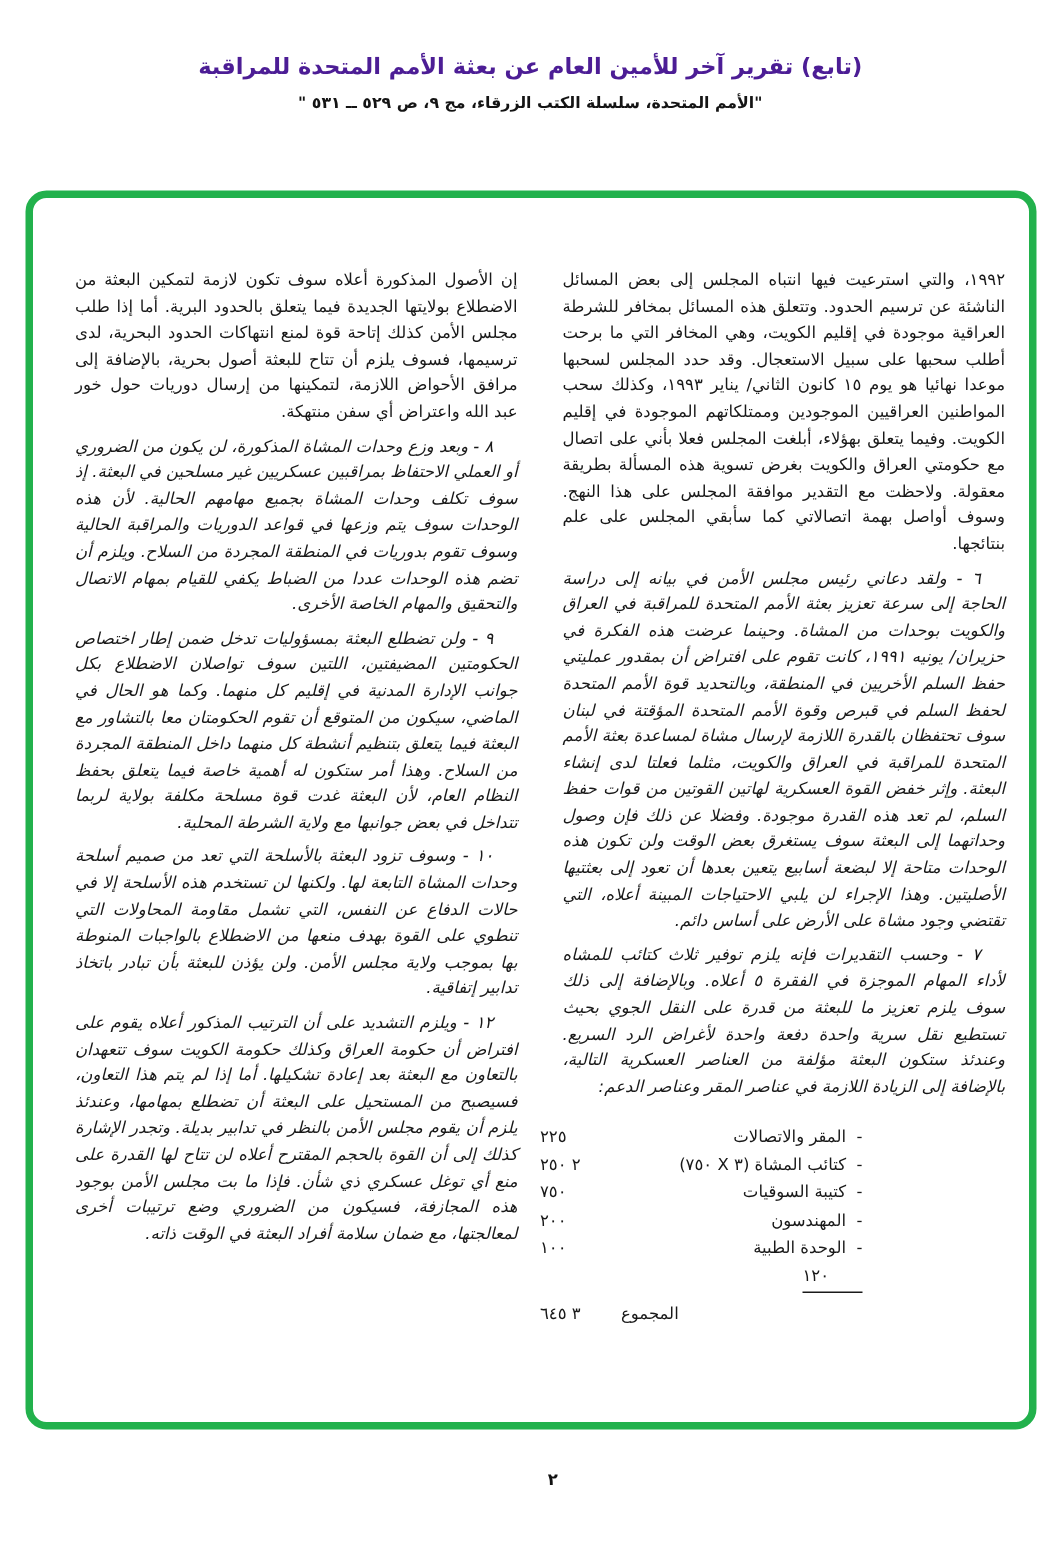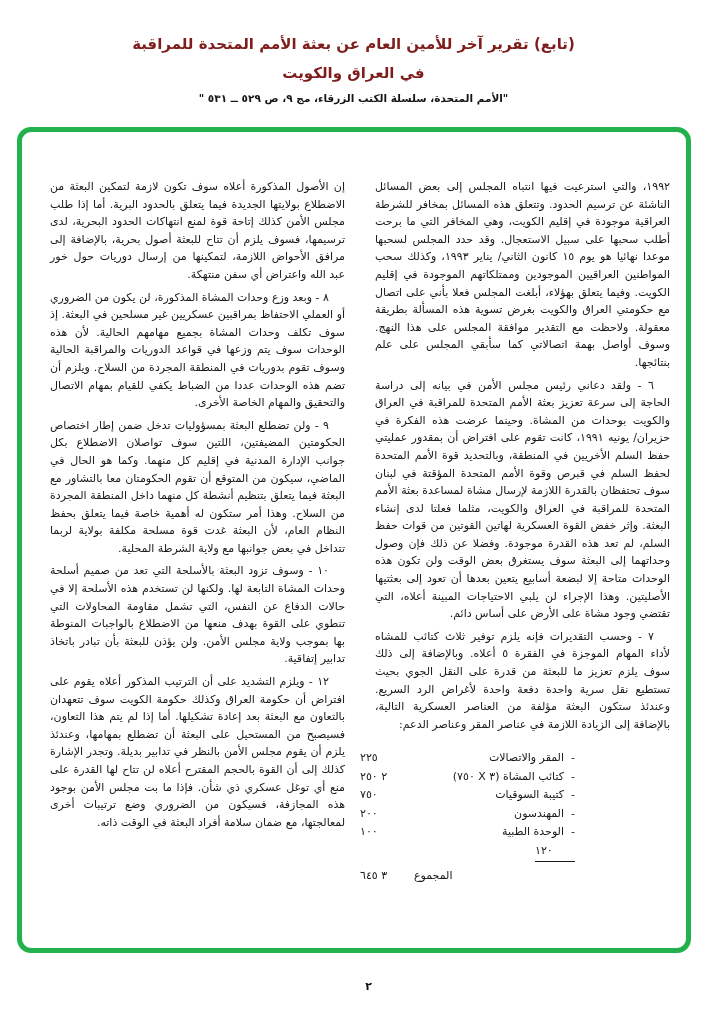--- a/index.html
+++ b/index.html
@@ -14,21 +14,21 @@
   .doc-header {
     direction:rtl;
     text-align:center;
     padding-top:34px;
   }
   .title-line {
     font-weight:bold;
     font-size:15px;
     line-height:20px;
     margin-bottom:9px;
-    color:#7f1d1d;
+    color:#4c1d95;
   }
   .source-line {
     font-weight:bold;
     font-size:10.5px;
     margin-top:3px;
     color:#141414;
   }
   .green-box {
     position:absolute;
     left:17px; top:127px;
@@ -44,21 +44,21 @@
   }
   .col {
     flex:1 1 0;
     min-width:0;
     font-size:11px;
     line-height:17.6px;
     text-align:justify;
     color:#181818;
   }
   .col p { margin:0 0 5px 12px; }
-  .col p.numbered { text-indent:16px; }
+  .col p.numbered { text-indent:16px;font-style:italic; }
   .force-list {
     margin:16px 95px 0 0;
     width:215px;
     direction:rtl;
   }
   .force-row {
     display:flex;
     justify-content:space-between;
     align-items:flex-end;
     line-height:18.5px;
@@ -95,21 +95,20 @@
     font-size:11px;
     font-weight:bold;
     color:#111;
   }
 </style>
 </head>
 <body>
 
 <div class="doc-header">
   <div class="title-line">(تابع) تقرير آخر للأمين العام عن بعثة الأمم المتحدة للمراقبة</div>
-  <div class="title-line">في العراق والكويت</div>
   <div class="source-line">"الأمم المتحدة، سلسلة الكتب الزرقاء، مج ٩، ص ٥٢٩ ــ ٥٣١ "</div>
 </div>
 
 <div class="green-box">
 
   <div class="col">
     <p>١٩٩٢، والتي استرعيت فيها انتباه المجلس إلى بعض المسائل الناشئة عن ترسيم الحدود. وتتعلق هذه المسائل بمخافر للشرطة العراقية موجودة في إقليم الكويت، وهي المخافر التي ما برحت أطلب سحبها على سبيل الاستعجال. وقد حدد المجلس لسحبها موعدا نهائيا هو يوم ١٥ كانون الثاني/ يناير ١٩٩٣، وكذلك سحب المواطنين العراقيين الموجودين وممتلكاتهم الموجودة في إقليم الكويت. وفيما يتعلق بهؤلاء، أبلغت المجلس فعلا بأني على اتصال مع حكومتي العراق والكويت بغرض تسوية هذه المسألة بطريقة معقولة. ولاحظت مع التقدير موافقة المجلس على هذا النهج. وسوف أواصل بهمة اتصالاتي كما سأبقي المجلس على علم بنتائجها.</p>
     <p class="numbered">٦ - ولقد دعاني رئيس مجلس الأمن في بيانه إلى دراسة الحاجة إلى سرعة تعزيز بعثة الأمم المتحدة للمراقبة في العراق والكويت بوحدات من المشاة. وحينما عرضت هذه الفكرة في حزيران/ يونيه ١٩٩١، كانت تقوم على افتراض أن بمقدور عمليتي حفظ السلم الأخريين في المنطقة، وبالتحديد قوة الأمم المتحدة لحفظ السلم في قبرص وقوة الأمم المتحدة المؤقتة في لبنان سوف تحتفظان بالقدرة اللازمة لإرسال مشاة لمساعدة بعثة الأمم المتحدة للمراقبة في العراق والكويت، مثلما فعلتا لدى إنشاء البعثة. وإثر خفض القوة العسكرية لهاتين القوتين من قوات حفظ السلم، لم تعد هذه القدرة موجودة. وفضلا عن ذلك فإن وصول وحداتهما إلى البعثة سوف يستغرق بعض الوقت ولن تكون هذه الوحدات متاحة إلا لبضعة أسابيع يتعين بعدها أن تعود إلى بعثتيها الأصليتين. وهذا الإجراء لن يلبي الاحتياجات المبينة أعلاه، التي تقتضي وجود مشاة على الأرض على أساس دائم.</p>
     <p class="numbered">٧ - وحسب التقديرات فإنه يلزم توفير ثلاث كتائب للمشاه لأداء المهام الموجزة في الفقرة ٥ أعلاه. وبالإضافة إلى ذلك سوف يلزم تعزيز ما للبعثة من قدرة على النقل الجوي بحيث تستطيع نقل سرية واحدة دفعة واحدة لأغراض الرد السريع. وعندئذ ستكون البعثة مؤلفة من العناصر العسكرية التالية، بالإضافة إلى الزيادة اللازمة في عناصر المقر وعناصر الدعم:</p>
 

